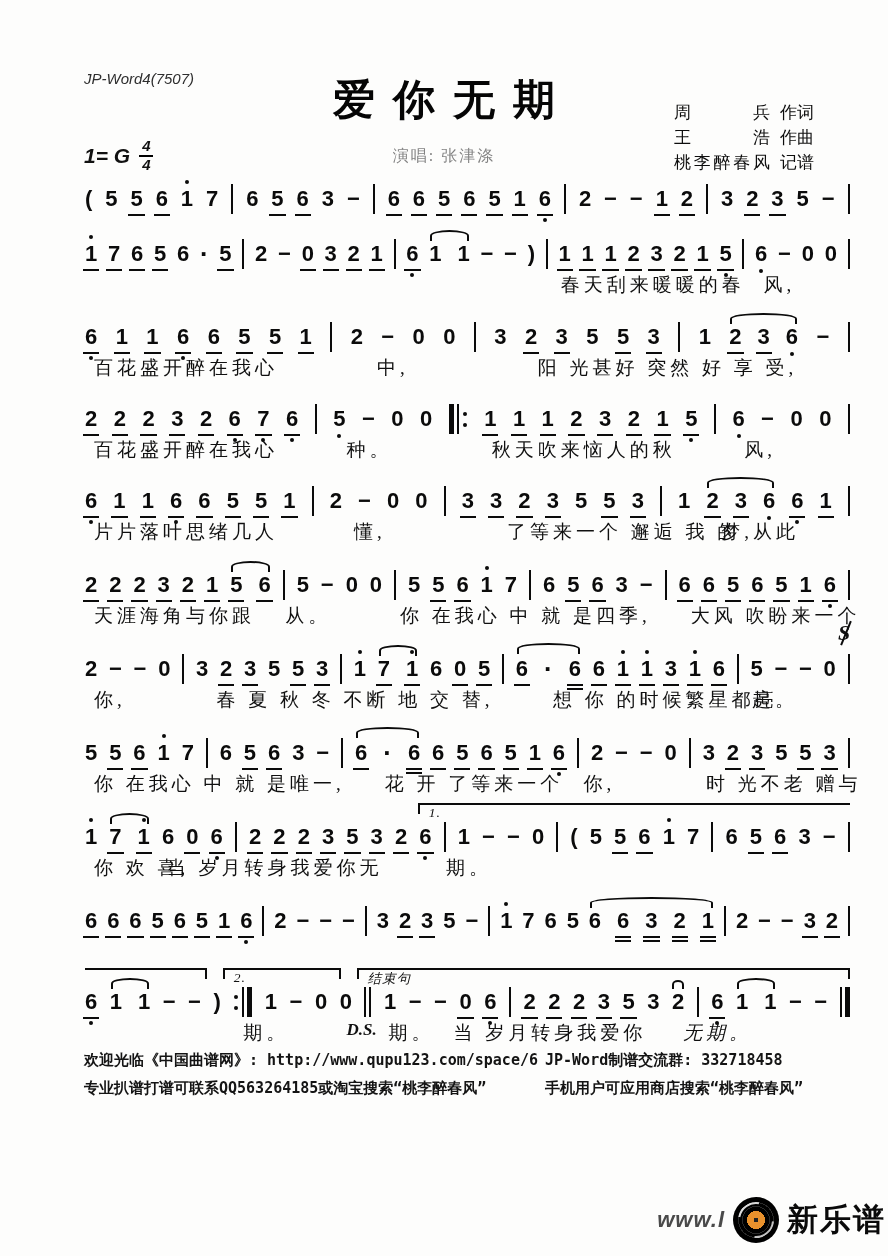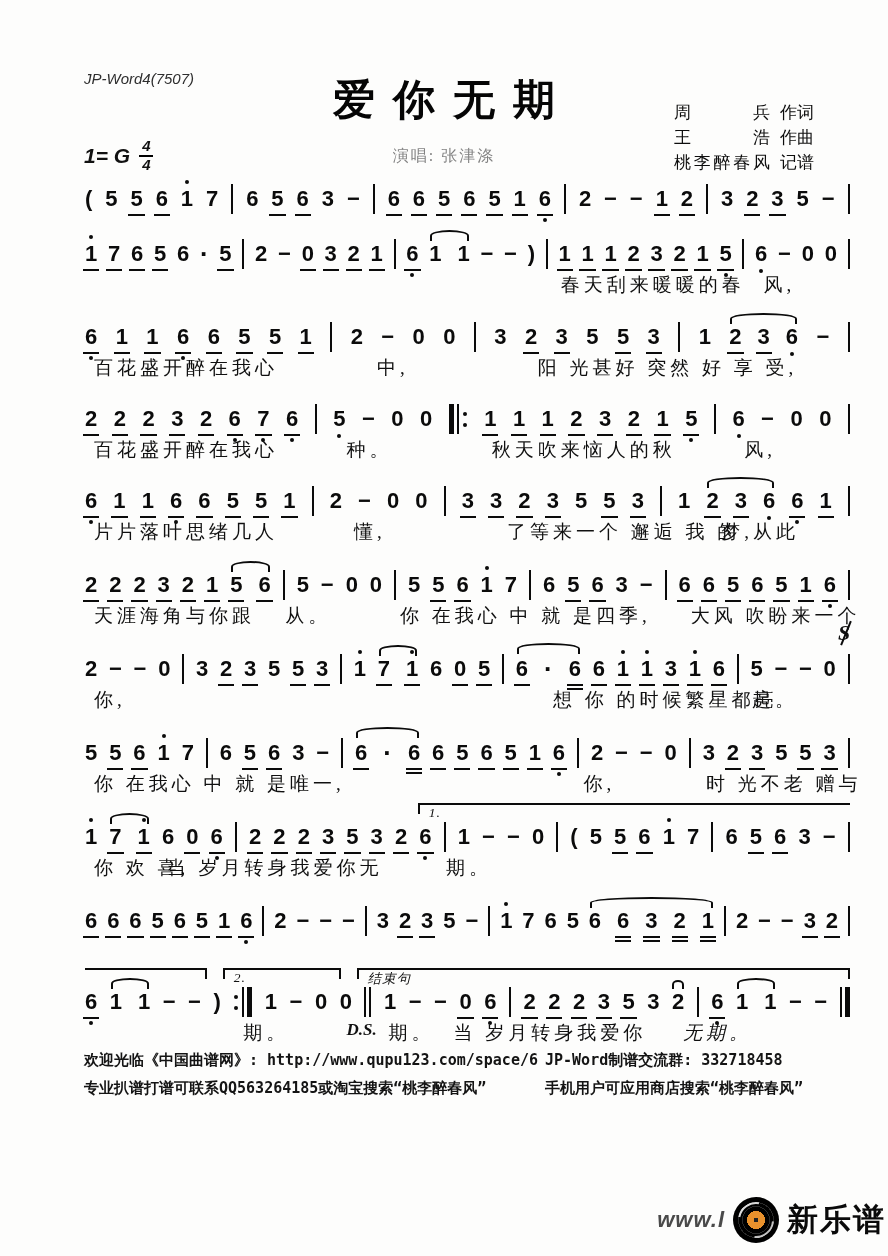--- a/index.html
+++ b/index.html
@@ -468,20 +468,21 @@
           <span class="dash">−</span>
           <span class="dash">−</span>
           <span class="note"><span>0</span></span>
           <span class="bars">
             <span class="b-thin"></span>
           </span>
         </div>
         <div class="segno"><span class="s">S</span><div class="slash"></div></div>
         <div class="lyrics-row">
           <span class="lyr" style="left: 0%;">你,</span>
+          <span class="lyr" style="left: 16%;">春 夏 秋 冬 不断 地 交 替,</span>
           <span class="lyr" style="left: 60%;">想 你 的时候繁星都亮</span>
           <span class="lyr" style="left: 86%;">起。</span>
         </div>
       </div>
       <div class="line" style="top: 731px;">
         <div class="notes-row">
           <span class="note"><span>5</span></span>
           <span class="note"><span>5</span><div class="ul" style="bottom: -6px;"></div></span>
           <span class="note"><span>6</span><div class="ul" style="bottom: -6px;"></div></span>
           <span class="note"><span>1</span><span class="da"></span></span>
@@ -523,20 +524,21 @@
           <span class="note"><span>3</span><div class="ul" style="bottom: -6px;"></div></span>
           <span class="note"><span>5</span></span>
           <span class="note"><span>5</span><div class="ul" style="bottom: -6px;"></div></span>
           <span class="note"><span>3</span><div class="ul" style="bottom: -6px;"></div></span>
           <span class="bars">
             <span class="b-thin"></span>
           </span>
         </div>
         <div class="lyrics-row">
           <span class="lyr" style="left: 0%;">你 在我心 中 就 是唯一,</span>
+          <span class="lyr" style="left: 38%;">花 开 了等来一个</span>
           <span class="lyr" style="left: 64%;">你,</span>
           <span class="lyr" style="left: 80%;">时 光不老 赠与</span>
         </div>
       </div>
       <div class="line" style="top: 815px;">
         <div class="bracket tickl" style="left: 43.5%; width: 56.5%;">
           <span class="vlabel">1.</span>
         </div>
         <div class="notes-row">
           <span class="note"><span>1</span><span class="da"></span></span>

